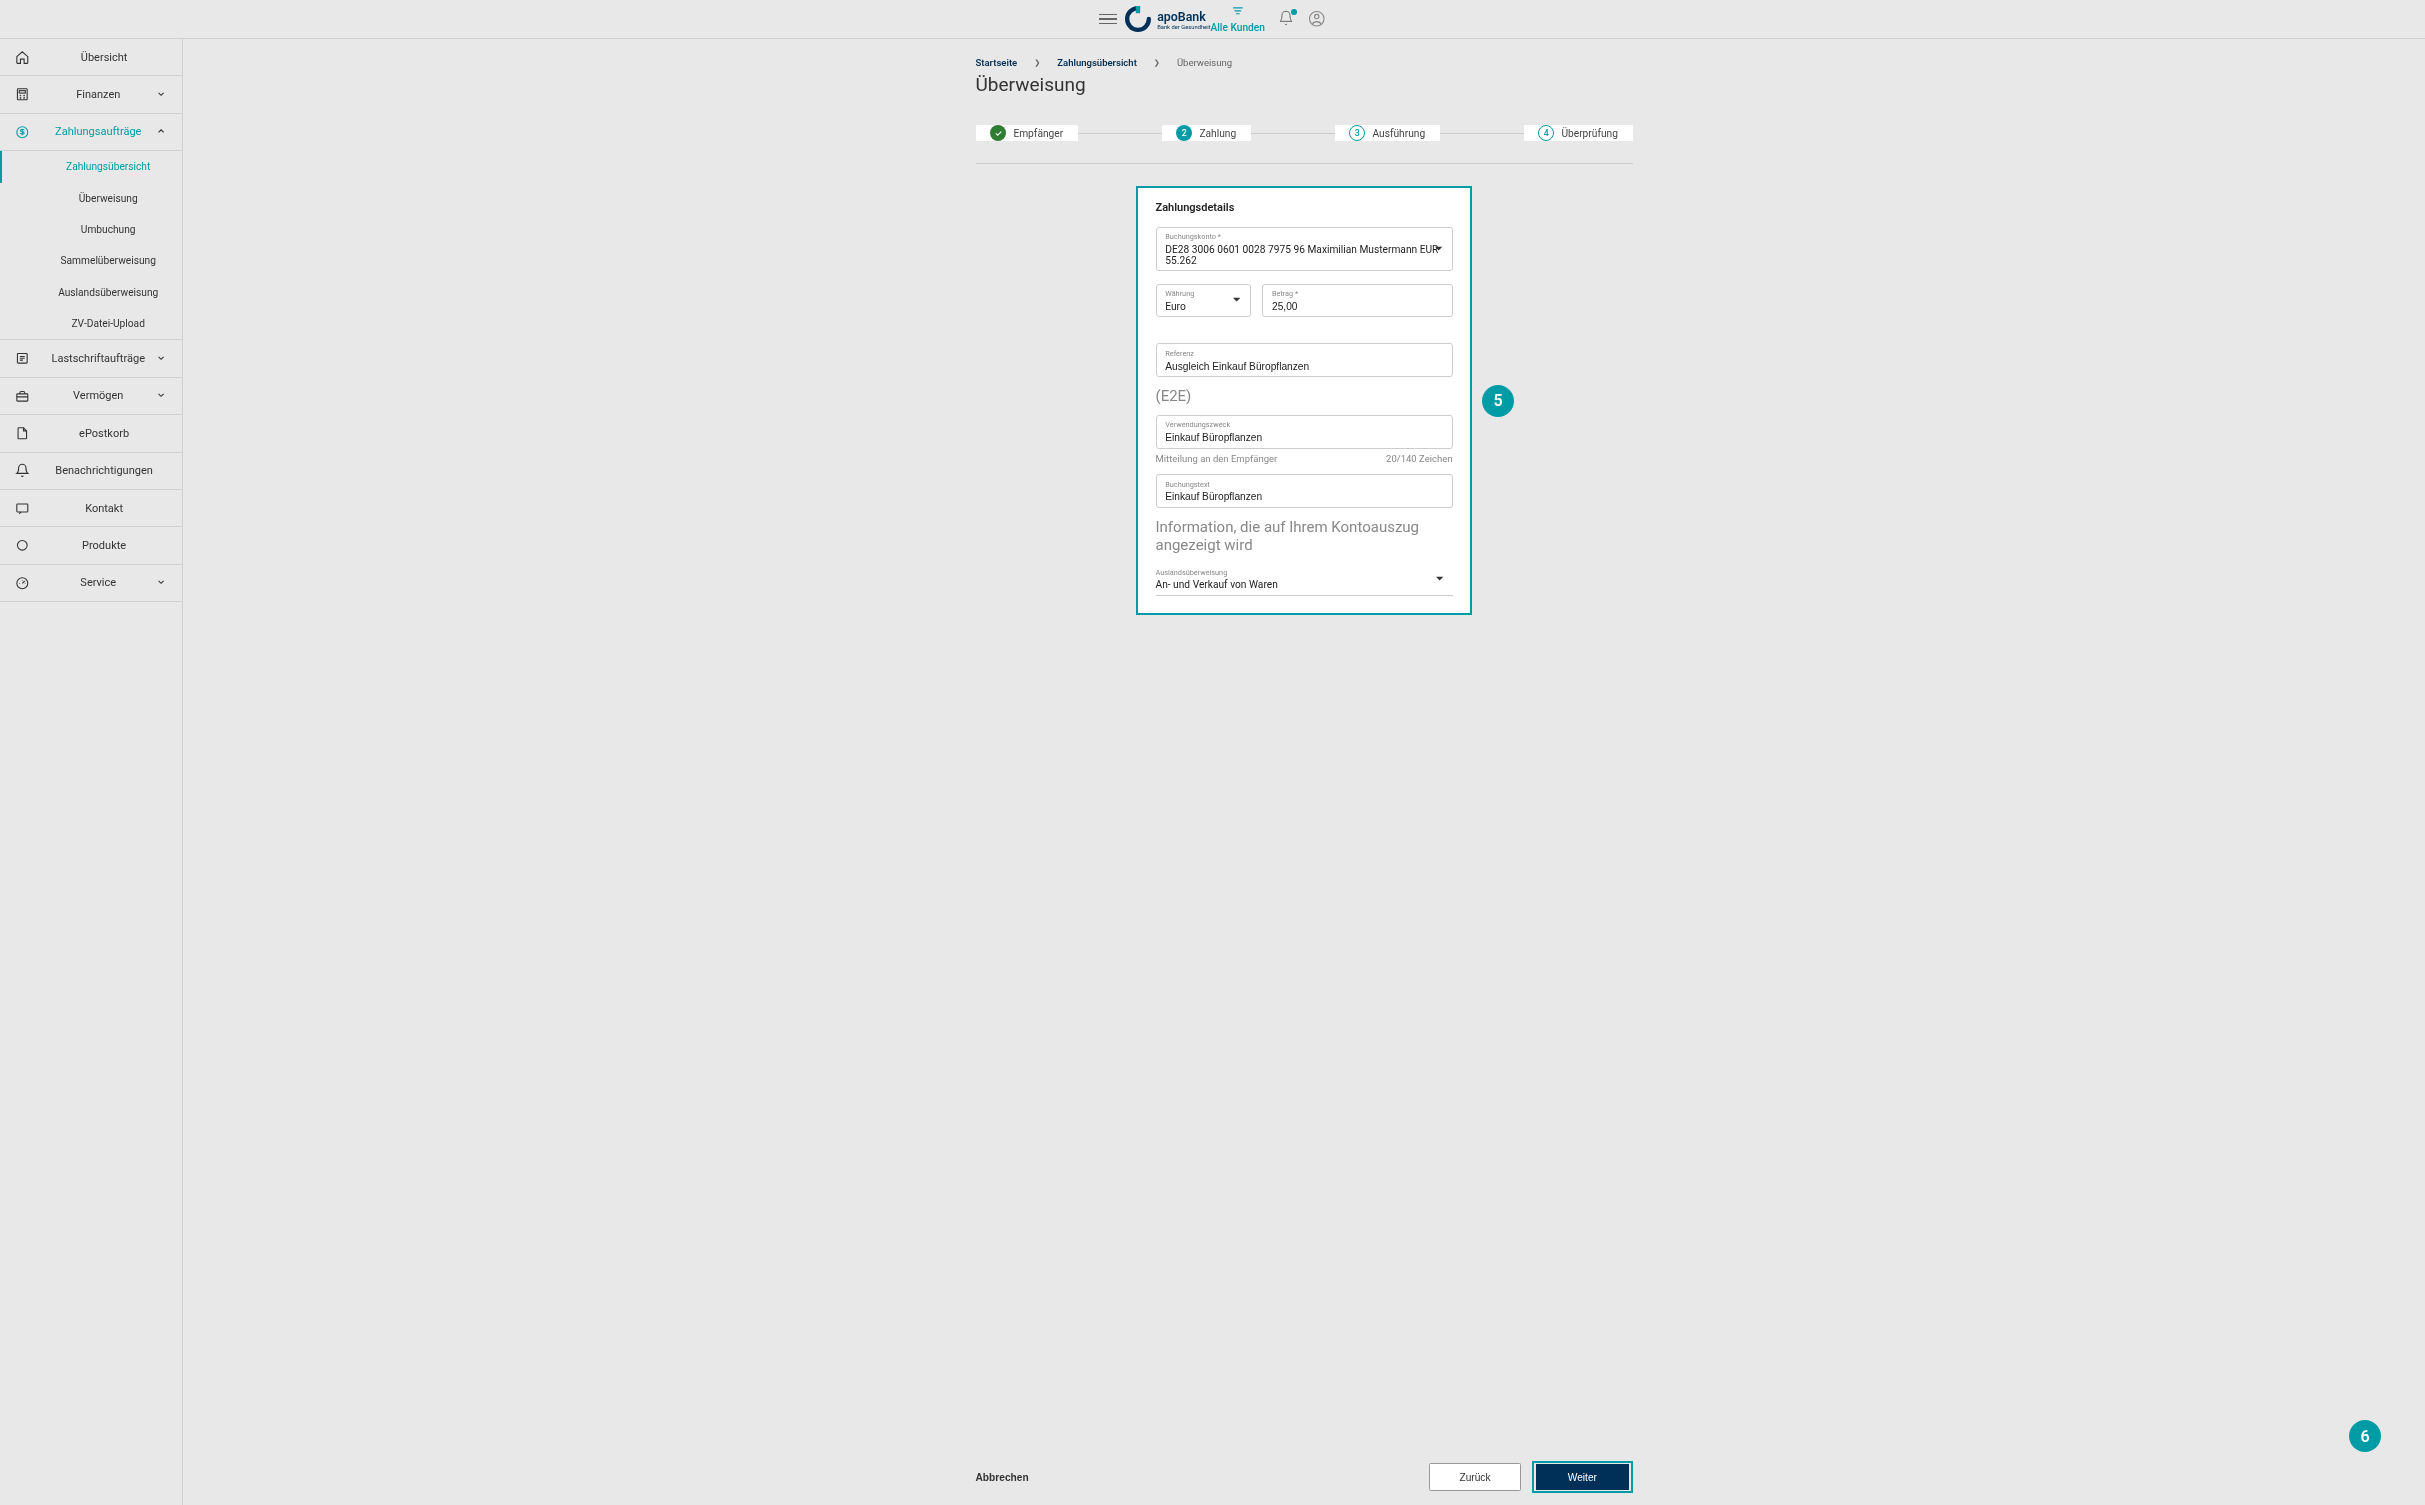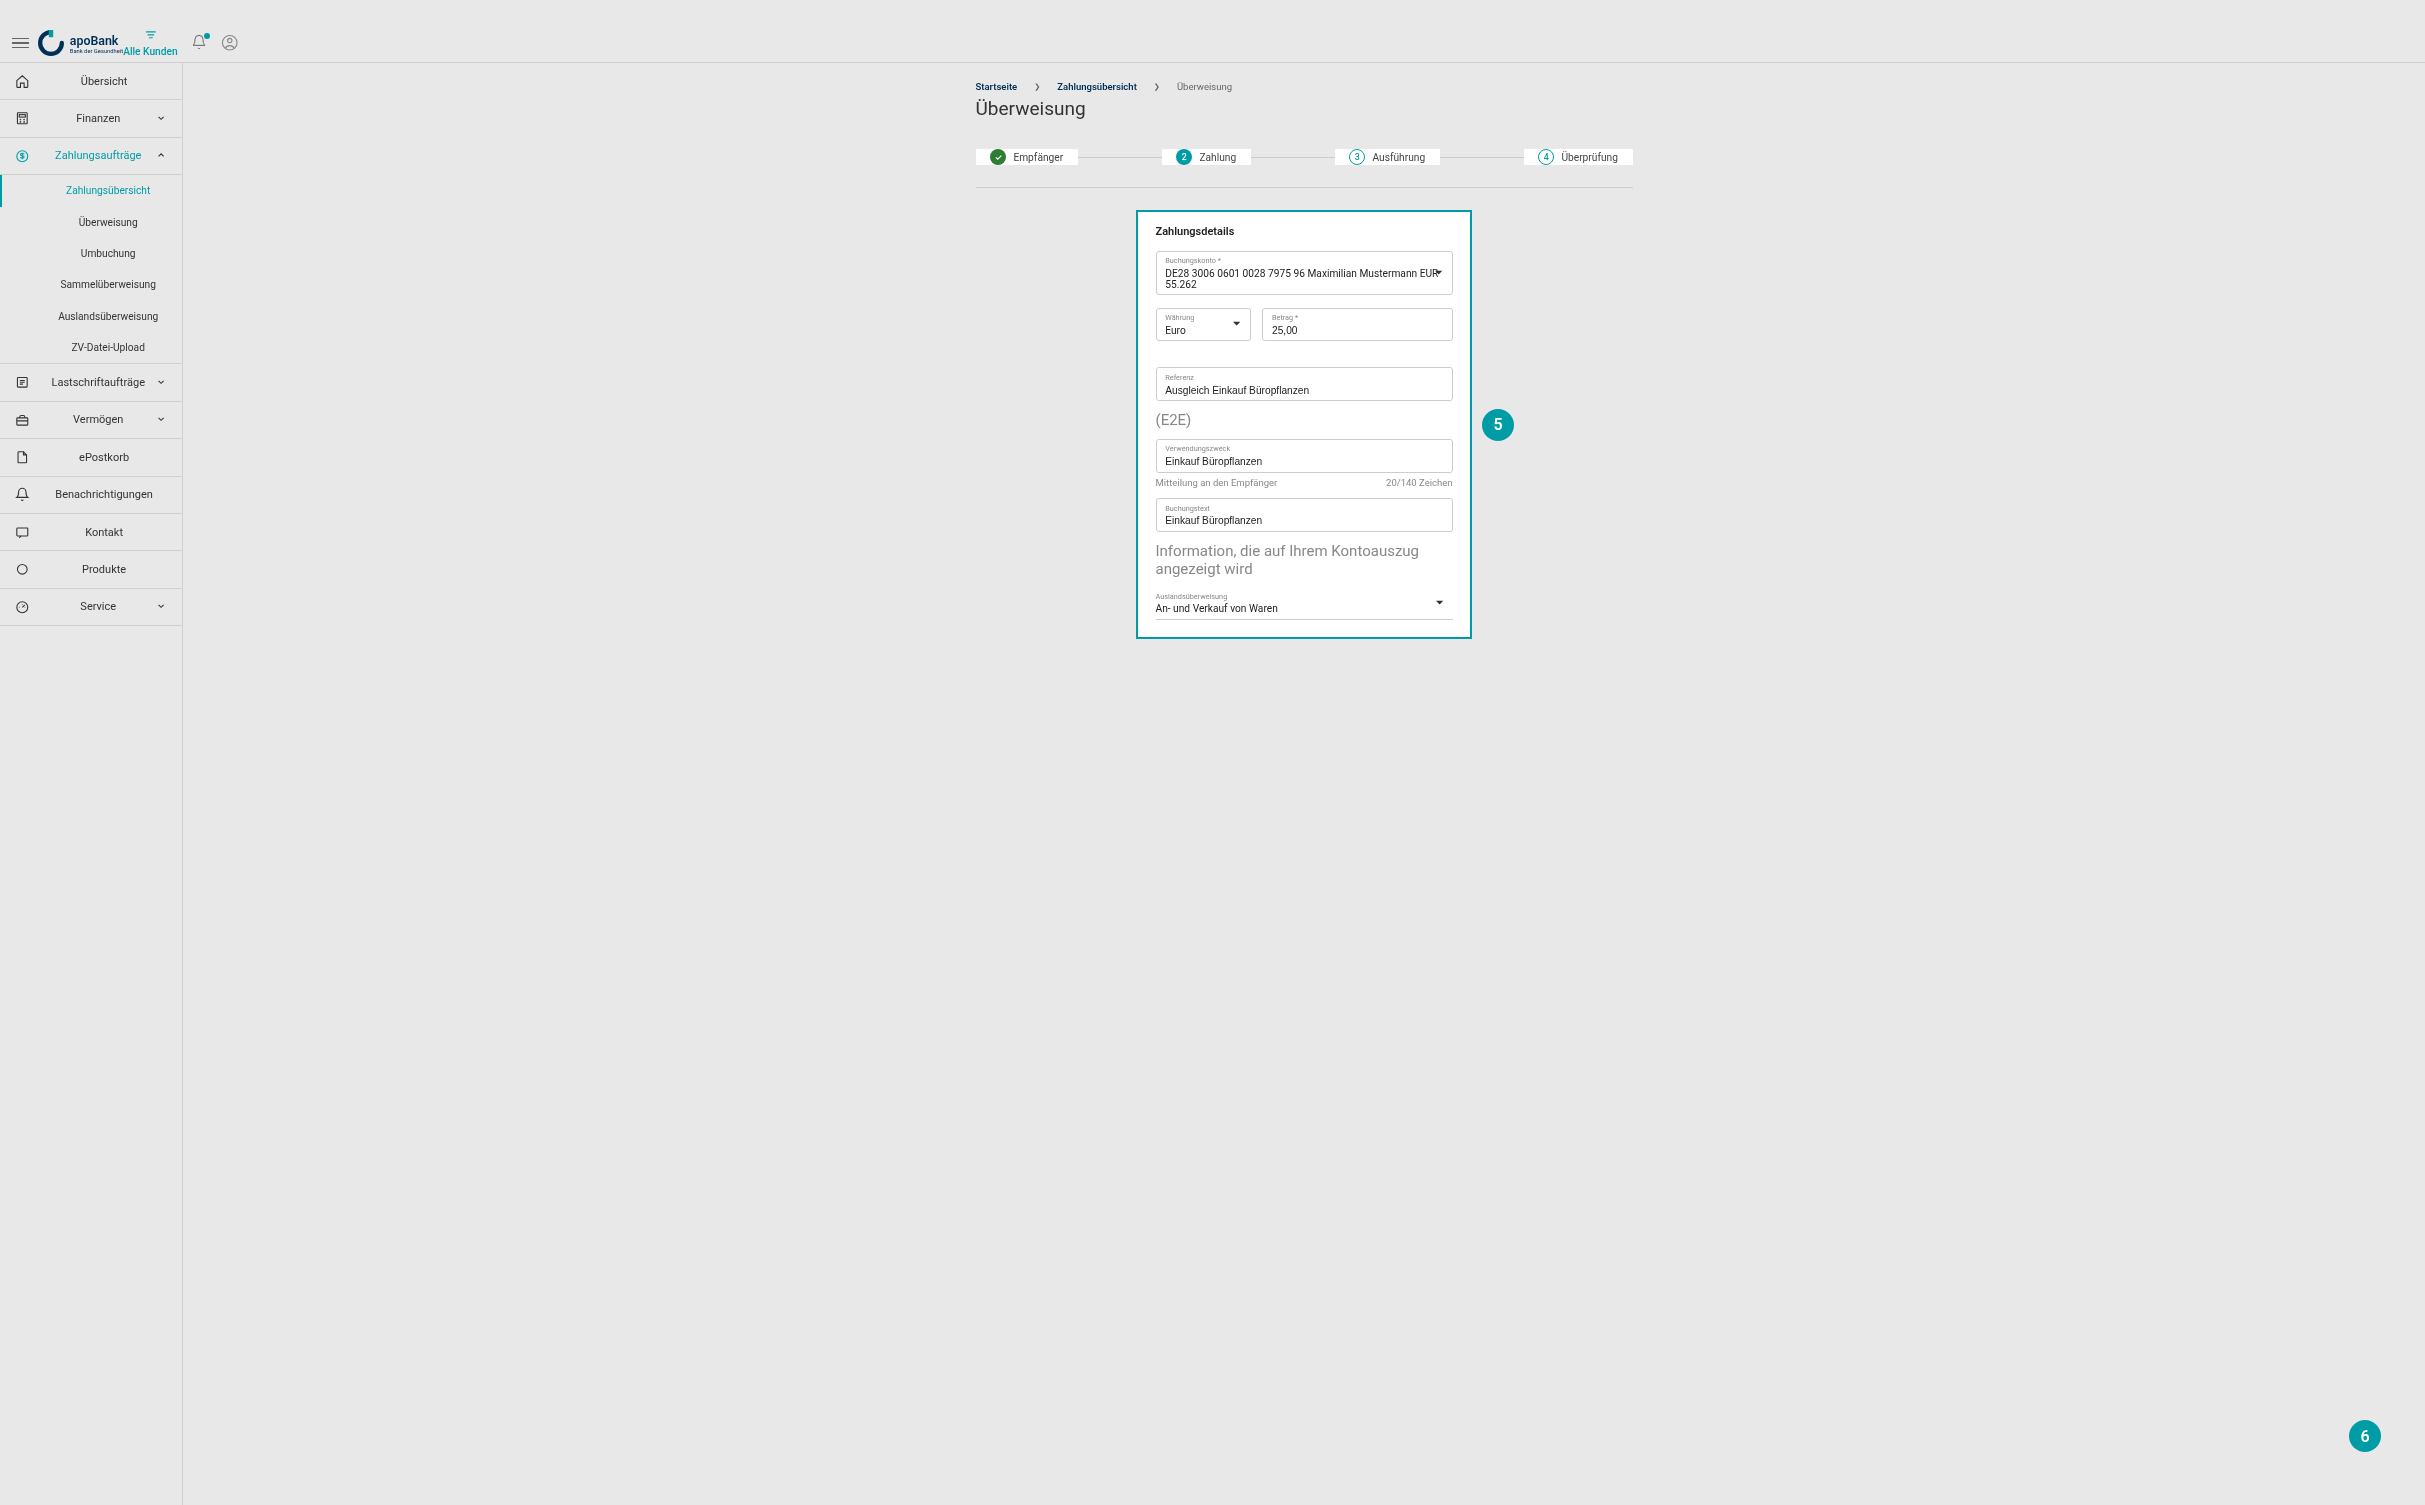--- a/index.html
+++ b/index.html
@@ -1,19 +1,19 @@
 <!DOCTYPE html>
 <html style="font-size:11.7px"><head>
   <meta charset="utf-8">
   <style>
     * { margin: 0; padding: 0; box-sizing: border-box; }
     body { font-family: -apple-system, BlinkMacSystemFont, "Segoe UI", Roboto, Arial, sans-serif; background: #e8e8e8; color: #333; }
     
     
-    .header { height: 39px; background: #e8e8e8; border-bottom: 0.7px solid #d0d0d0; display: flex; align-items: center; padding: 0 11.7px; justify-content: flex-start; margin-top: 24px; }
+    .header { height: 39px; background: #e8e8e8; border-bottom: 0.7px solid #d0d0d0; display: flex; align-items: center; padding: 0 11.7px; justify-content: center; }
     .header-left { display: flex; align-items: center; gap: 8.8px; }
     .hamburger { width: 17.5px; height: 17.5px; display: flex; flex-direction: column; justify-content: center; gap: 2.9px; cursor: pointer; }
     .hamburger-line { height: 1.5px; background: #666; }
     .logo { display: flex; align-items: center; gap: 5.8px; }
     .logo-icon { width: 26px; height: 26px; position: relative; }
     .logo-text { display: flex; flex-direction: column; }
     .logo-name { font-size: 12.4px; font-weight: 600; color: #003057; }
     .logo-tagline { font-size: 5.8px; color: #003057; }
     .header-right { display: flex; align-items: center; gap: 13px; }
     .filter-btn { display: flex; align-items: center; gap: 4.4px; color: #009ca6; font-size: 10.2px; font-weight: 500; cursor: pointer; flex-direction: column; }
@@ -373,16 +373,24 @@
               <svg width="7.3" height="7.3" viewBox="0 0 10 10">
                 <path d="M0 2l5 5 5-5z" fill="#333"></path>
               </svg>
             </span>
         </div>
       </div>
     </div>
 
     <div class="footer-bar">
       <div class="badge-6">6</div>
+      <div class="footer-inner">
+        <button class="btn-text">Abbrechen</button>
+        <div class="footer-spacer"></div>
+        <button class="btn-outline">Zurück</button>
+        <div class="btn-primary-wrap">
+          <button class="btn-primary">Weiter</button>
+        </div>
+      </div>
     </div>
   </div>
 </div>
 
 
 </body></html>

